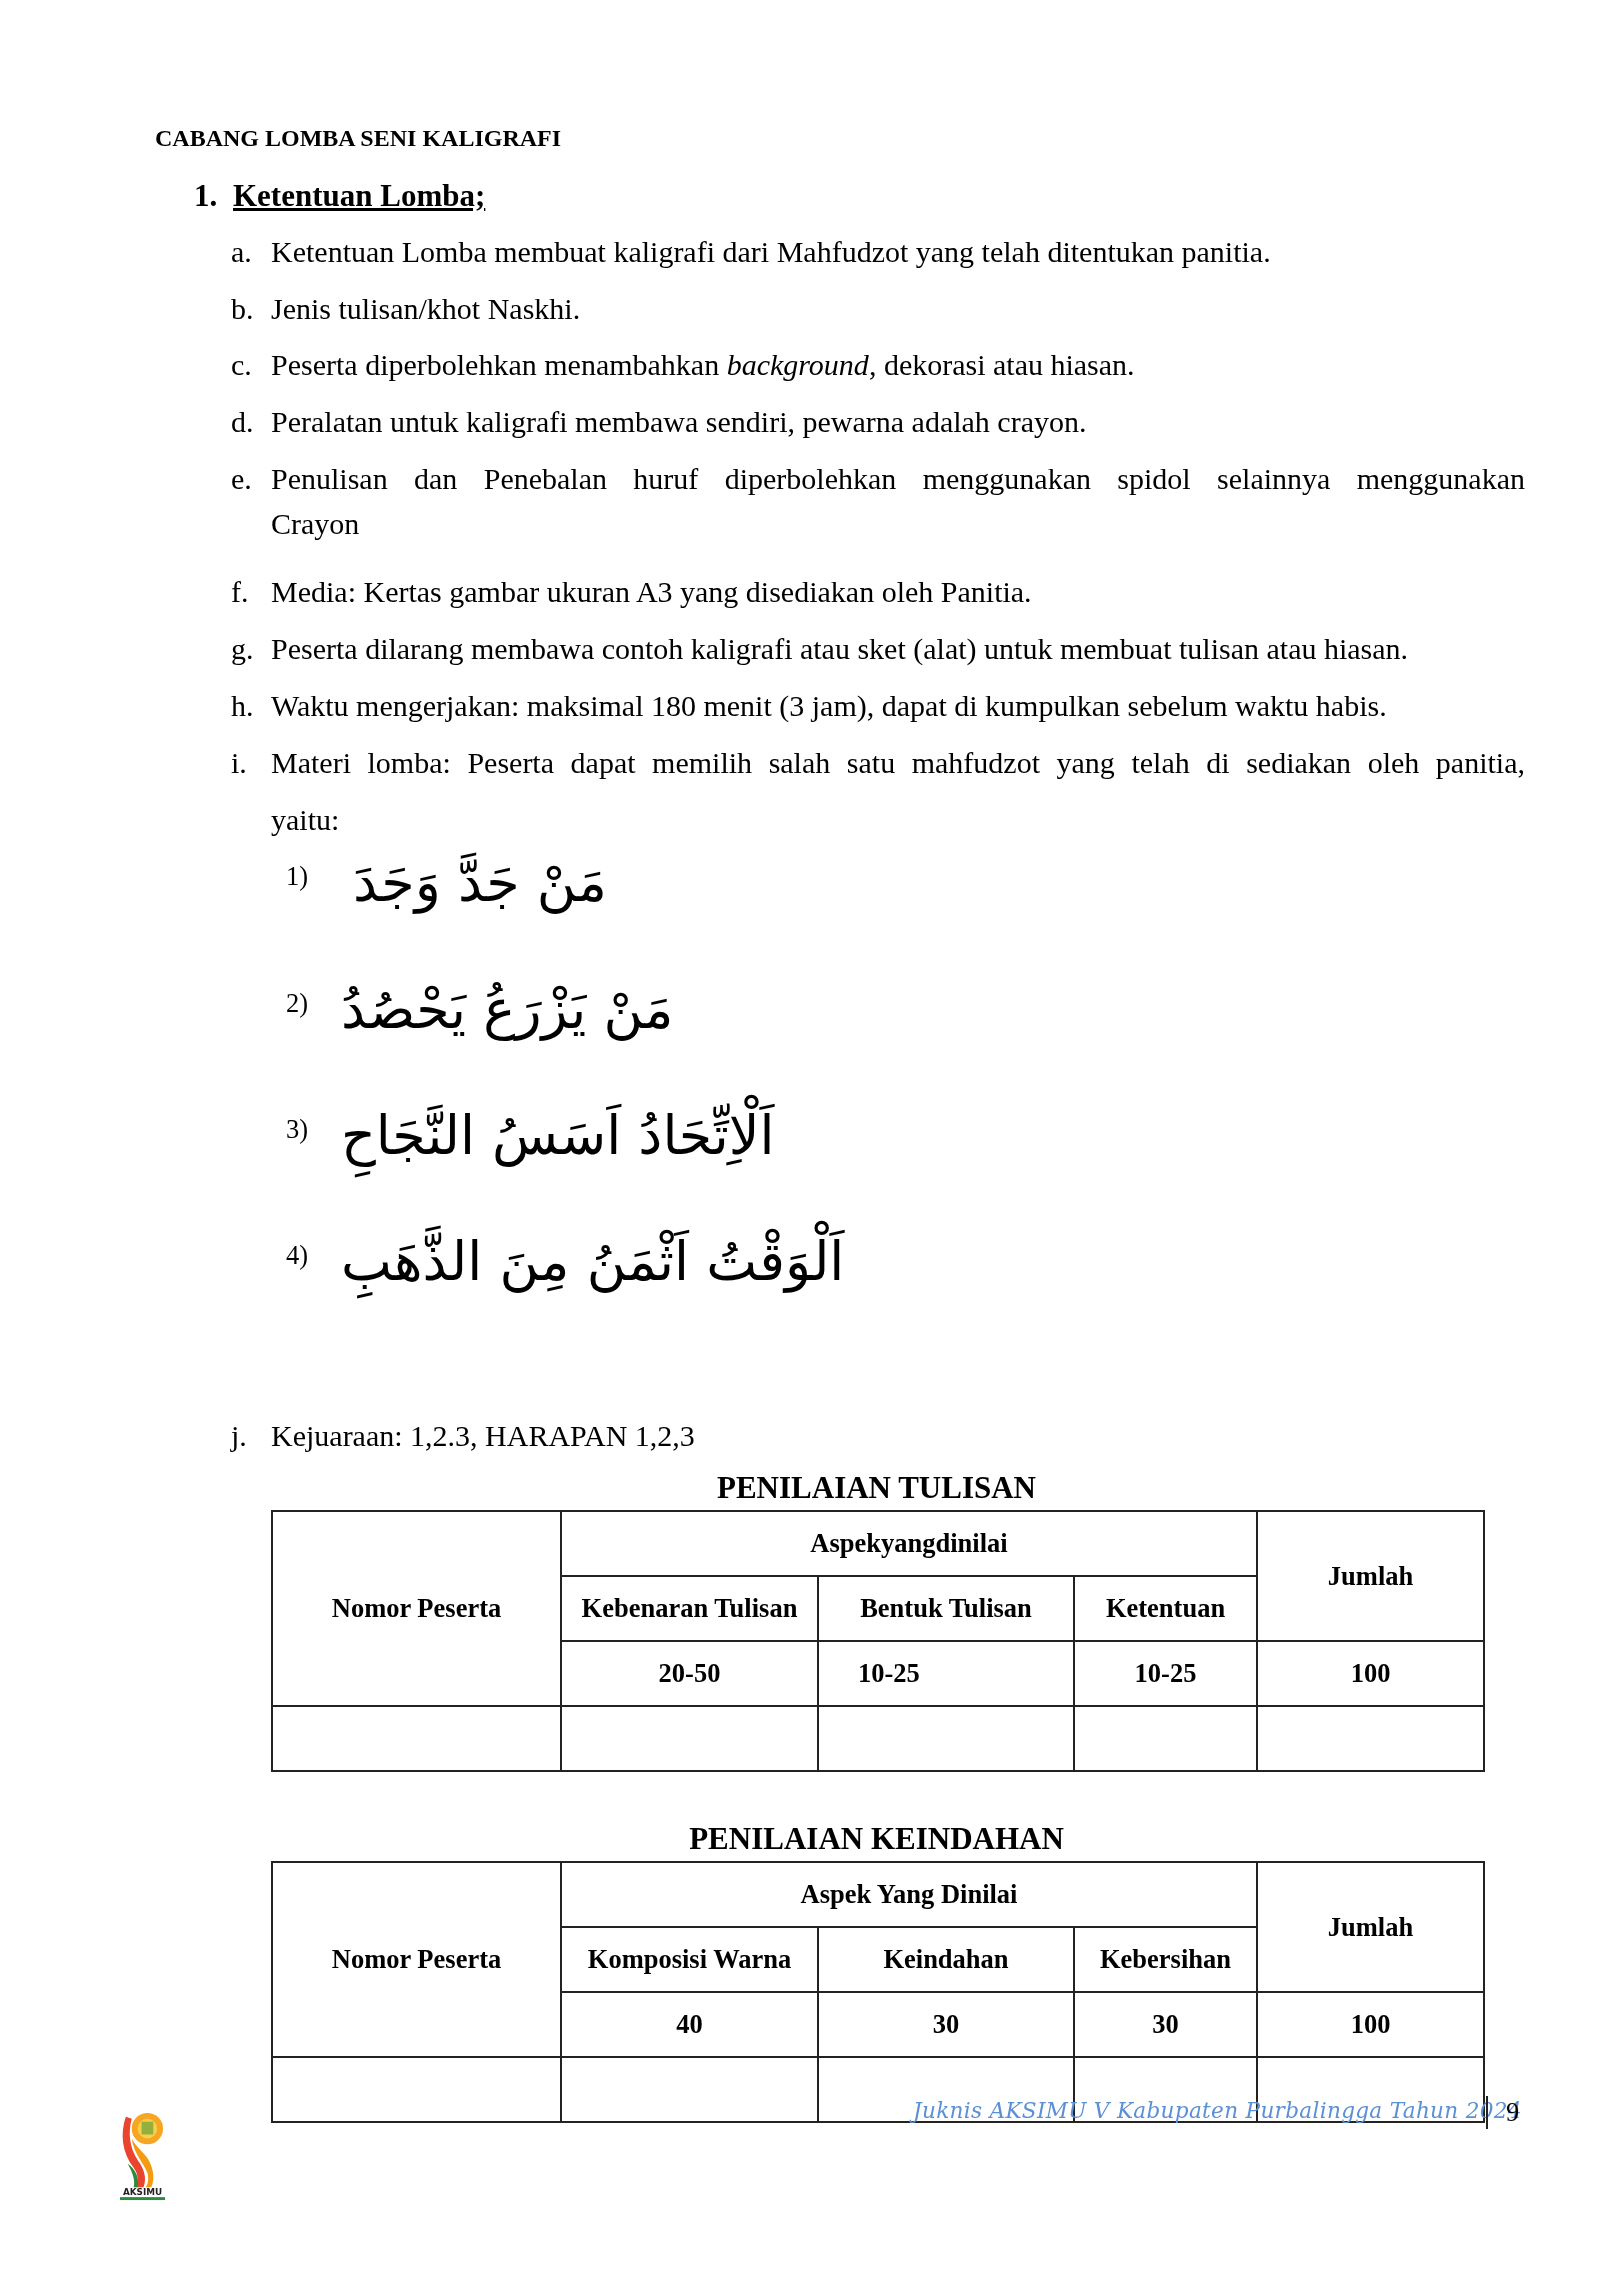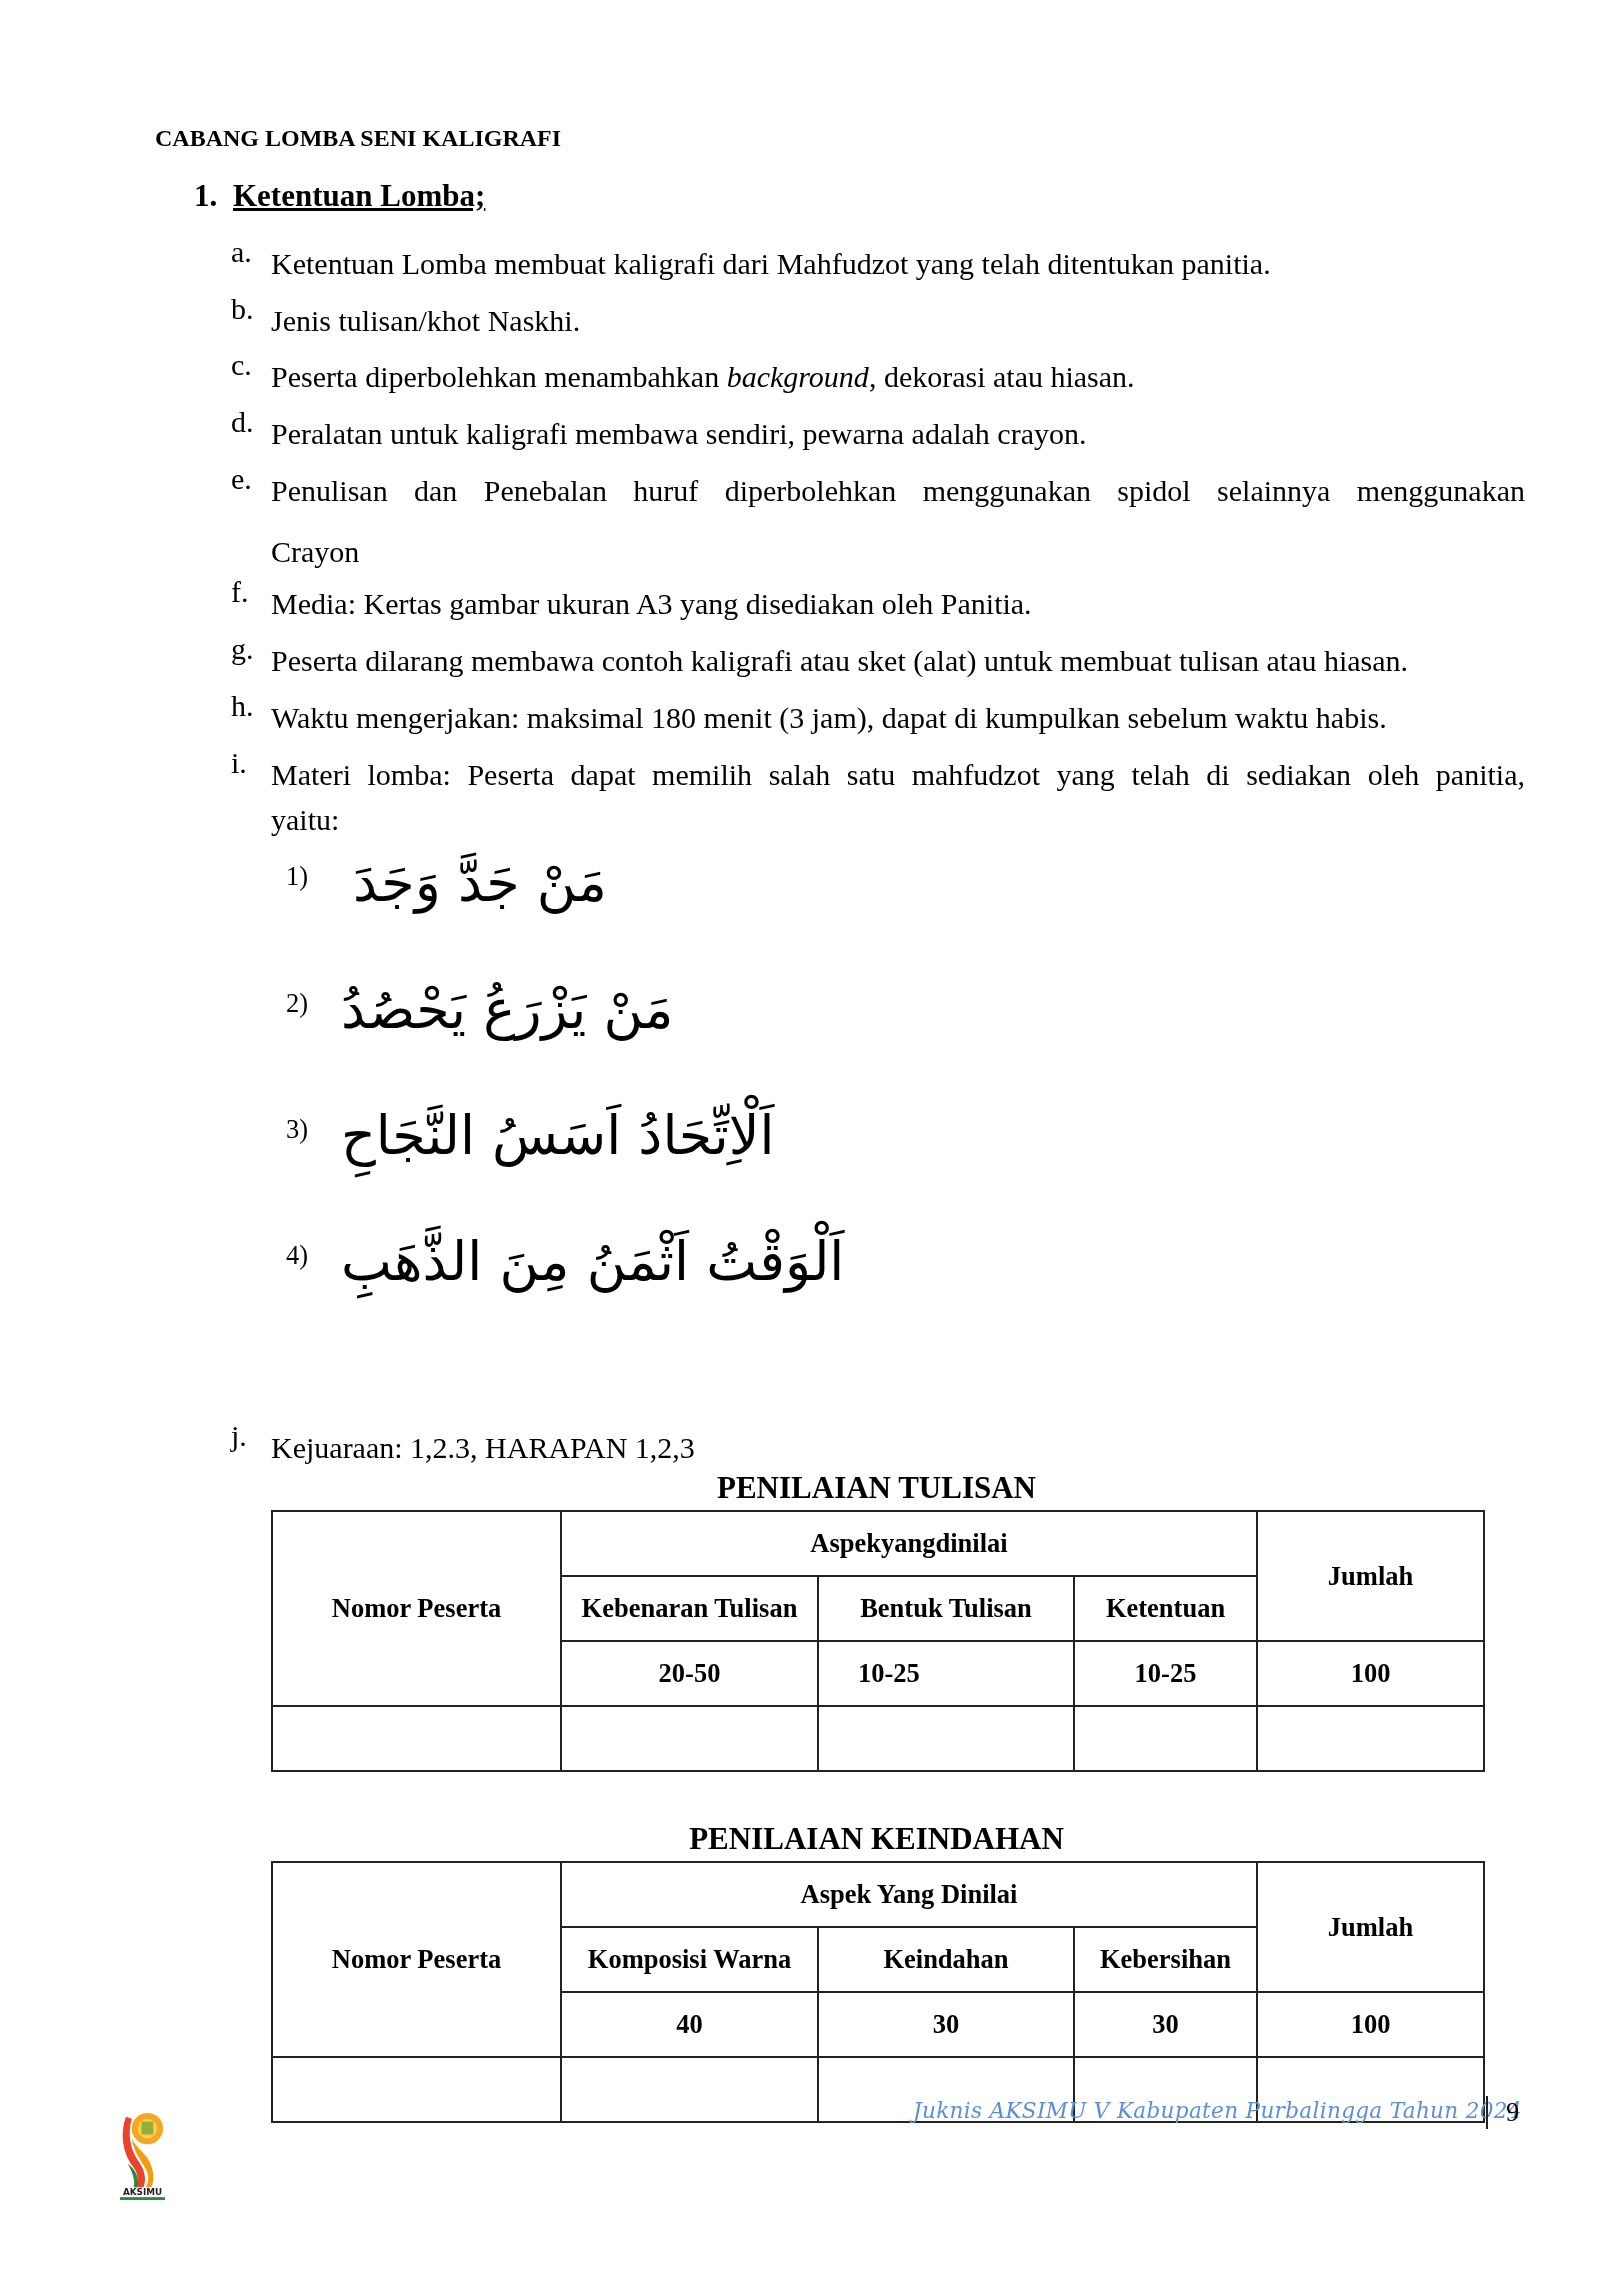--- a/index.html
+++ b/index.html
@@ -4,21 +4,21 @@
 <style>
   html, body { margin: 0; padding: 0; background: #ffffff; }
   body { width: 1621px; height: 2293px; position: relative; overflow: hidden;
          font-family: "Liberation Serif", "DejaVu Serif", serif; color: #000; }
   .abs { position: absolute; white-space: nowrap; }
   .h1 { left: 155px; top: 125px; font-size: 24px; font-weight: bold; }
   .h2 { left: 194px; top: 178px; font-size: 31px; font-weight: bold; text-decoration: underline; }
   .h2 .num { display: inline-block; width: 39px; }
   .item { position: absolute; left: 231px; font-size: 30px; line-height: 37px; }
   .item .mark { position: absolute; left: 0; top: 0; width: 39px; }
-  .item .txt { position: absolute; left: 40px; top: 12px; white-space: nowrap; }
+  .item .txt { position: absolute; left: 40px; top: 0; white-space: nowrap; }
   .item .txt.justify { width: 1254px; text-align: justify; text-align-last: justify; white-space: normal; }
   .item .cont { position: absolute; left: 40px; white-space: nowrap; }
   .arab-row { position: absolute; left: 286px; height: 78px; }
   .arab-num { position: absolute; left: 0; top: 0; font-size: 26.5px; }
   .arab-text { position: absolute; top: -9.8px; font-family: "DejaVu Sans", sans-serif; font-size: 54px;
                direction: rtl; unicode-bidi: bidi-override; unicode-bidi: plaintext; white-space: nowrap; }
   .tbl-title { position: absolute; left: 271px; width: 1211px; text-align: center;
                font-size: 31px; font-weight: bold; }
   table.score { position: absolute; left: 271px; width: 1212px; border-collapse: collapse;
                 table-layout: fixed; font-size: 26.5px; font-weight: bold; }
@@ -51,21 +51,21 @@
   <span class="mark">c.</span>
   <span class="txt"><span>Peserta diperbolehkan menambahkan </span><i>background</i><span>, dekorasi atau hiasan.</span></span>
 </div>
 <div class="item" style="top:403px">
   <span class="mark">d.</span>
   <span class="txt">Peralatan untuk kaligrafi membawa sendiri, pewarna adalah crayon.</span>
 </div>
 <div class="item" style="top:460px">
   <span class="mark">e.</span>
   <span class="txt justify">Penulisan dan Penebalan huruf diperbolehkan menggunakan spidol selainnya menggunakan</span>
-  <span class="cont" style="top:73px">Crayon</span>
+  <span class="cont" style="top:45px">Crayon</span>
 </div>
 <div class="item" style="top:573px">
   <span class="mark">f.</span>
   <span class="txt">Media: Kertas gambar ukuran A3 yang disediakan oleh Panitia.</span>
 </div>
 <div class="item" style="top:630px">
   <span class="mark">g.</span>
   <span class="txt">Peserta dilarang membawa contoh kaligrafi atau sket (alat) untuk membuat tulisan atau hiasan.</span>
 </div>
 <div class="item" style="top:687px">

